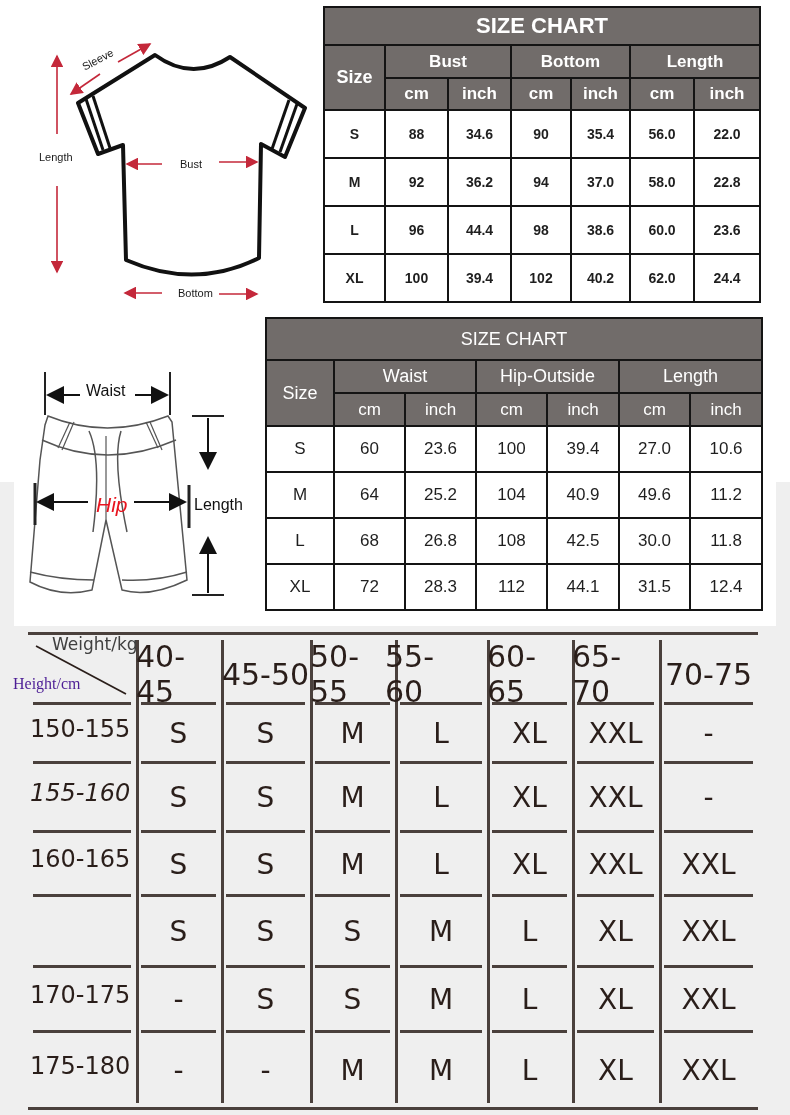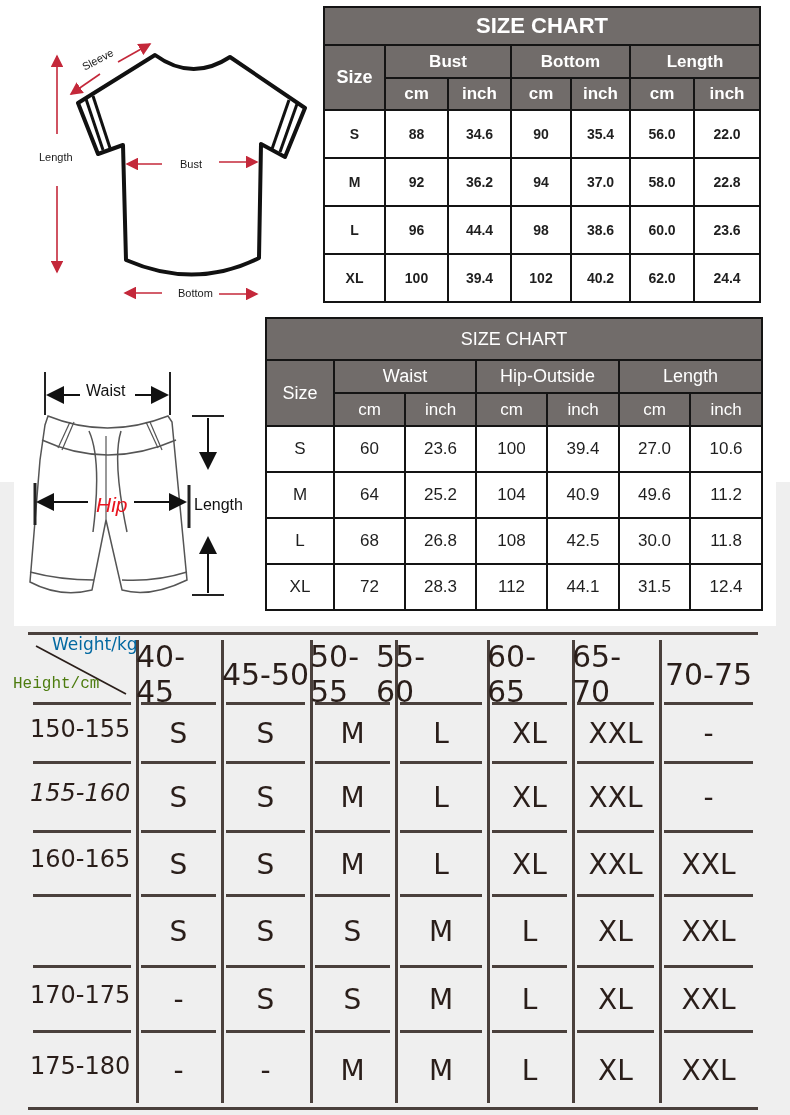--- a/index.html
+++ b/index.html
@@ -54,23 +54,23 @@
   .hw .hline { position:absolute; height:3px; background:#4a403c; }
   .hw .vline { position:absolute; width:3px; background:#4a403c; }
   .hw .cell {
     position:absolute; display:flex; align-items:center; justify-content:center;
     font-family:"DejaVu Sans", sans-serif; color:#2a1e1a; pointer-events:auto;
   }
   .hw .colhdr { font-size:30px; }
   .hw .rowhdr { font-size:24px; justify-content:flex-start; }
   .hw .val { font-size:28px; }
   .corner-w { position:absolute; left:52px; top:634px; font-size:17px;
-    font-family:"DejaVu Sans", sans-serif; color:#0369a1; }
+    font-family:"DejaVu Sans", sans-serif; color:#404040; }
   .corner-h { position:absolute; left:13px; top:675px; font-size:16px;
-    font-family:Liberation Mono, monospace; color:#4d7c0f;text-align:center; }
+    font-family:Liberation Serif, serif; color:#4c1d95;text-align:center; }
 </style>
 </head>
 <body>
 
 <div class="grey-panel"></div>
 <div class="white-inset"></div>
 
 <div class="diagram" style="left:0;top:0;width:320px;height:310px;">
   <svg width="320" height="310" viewBox="0 0 320 310">
     <defs>
@@ -340,21 +340,21 @@
     <div class="hline" style="left: 141px; width: 75px; top: 1030px;"></div>
     <div class="hline" style="left: 226px; width: 79px; top: 1030px;"></div>
     <div class="hline" style="left: 315px; width: 75px; top: 1030px;"></div>
     <div class="hline" style="left: 400px; width: 82px; top: 1030px;"></div>
     <div class="hline" style="left: 492px; width: 75px; top: 1030px;"></div>
     <div class="hline" style="left: 577px; width: 77px; top: 1030px;"></div>
     <div class="hline" style="left: 664px; width: 89px; top: 1030px;"></div>
     <div class="cell colhdr" style="left: 136px; width: 85px; top: 650px; height: 48px;">40-45</div>
     <div class="cell colhdr" style="left: 221px; width: 89px; top: 650px; height: 48px;">45-50</div>
     <div class="cell colhdr" style="left: 310px; width: 85px; top: 650px; height: 48px;">50-55</div>
-    <div class="cell colhdr" style="left: 376px; width: 80px; top: 650px; height: 48px;">55-60</div>
+    <div class="cell colhdr" style="left: 385px; width: 80px; top: 650px; height: 48px;">55-60</div>
     <div class="cell colhdr" style="left: 487px; width: 85px; top: 650px; height: 48px;">60-65</div>
     <div class="cell colhdr" style="left: 572px; width: 87px; top: 650px; height: 48px;">65-70</div>
     <div class="cell colhdr" style="left: 659px; width: 99px; top: 650px; height: 48px;">70-75</div>
     <div class="cell rowhdr" style="left: 30px; width: 104px; top: 702px; height: 53px;">150-155</div>
     <div class="cell val" style="left: 136px; width: 85px; top: 706px; height: 55px;">S</div>
     <div class="cell val" style="left: 221px; width: 89px; top: 706px; height: 55px;">S</div>
     <div class="cell val" style="left: 310px; width: 85px; top: 706px; height: 55px;">M</div>
     <div class="cell val" style="left: 395px; width: 92px; top: 706px; height: 55px;">L</div>
     <div class="cell val" style="left: 487px; width: 85px; top: 706px; height: 55px;">XL</div>
     <div class="cell val" style="left: 572px; width: 87px; top: 706px; height: 55px;">XXL</div>

